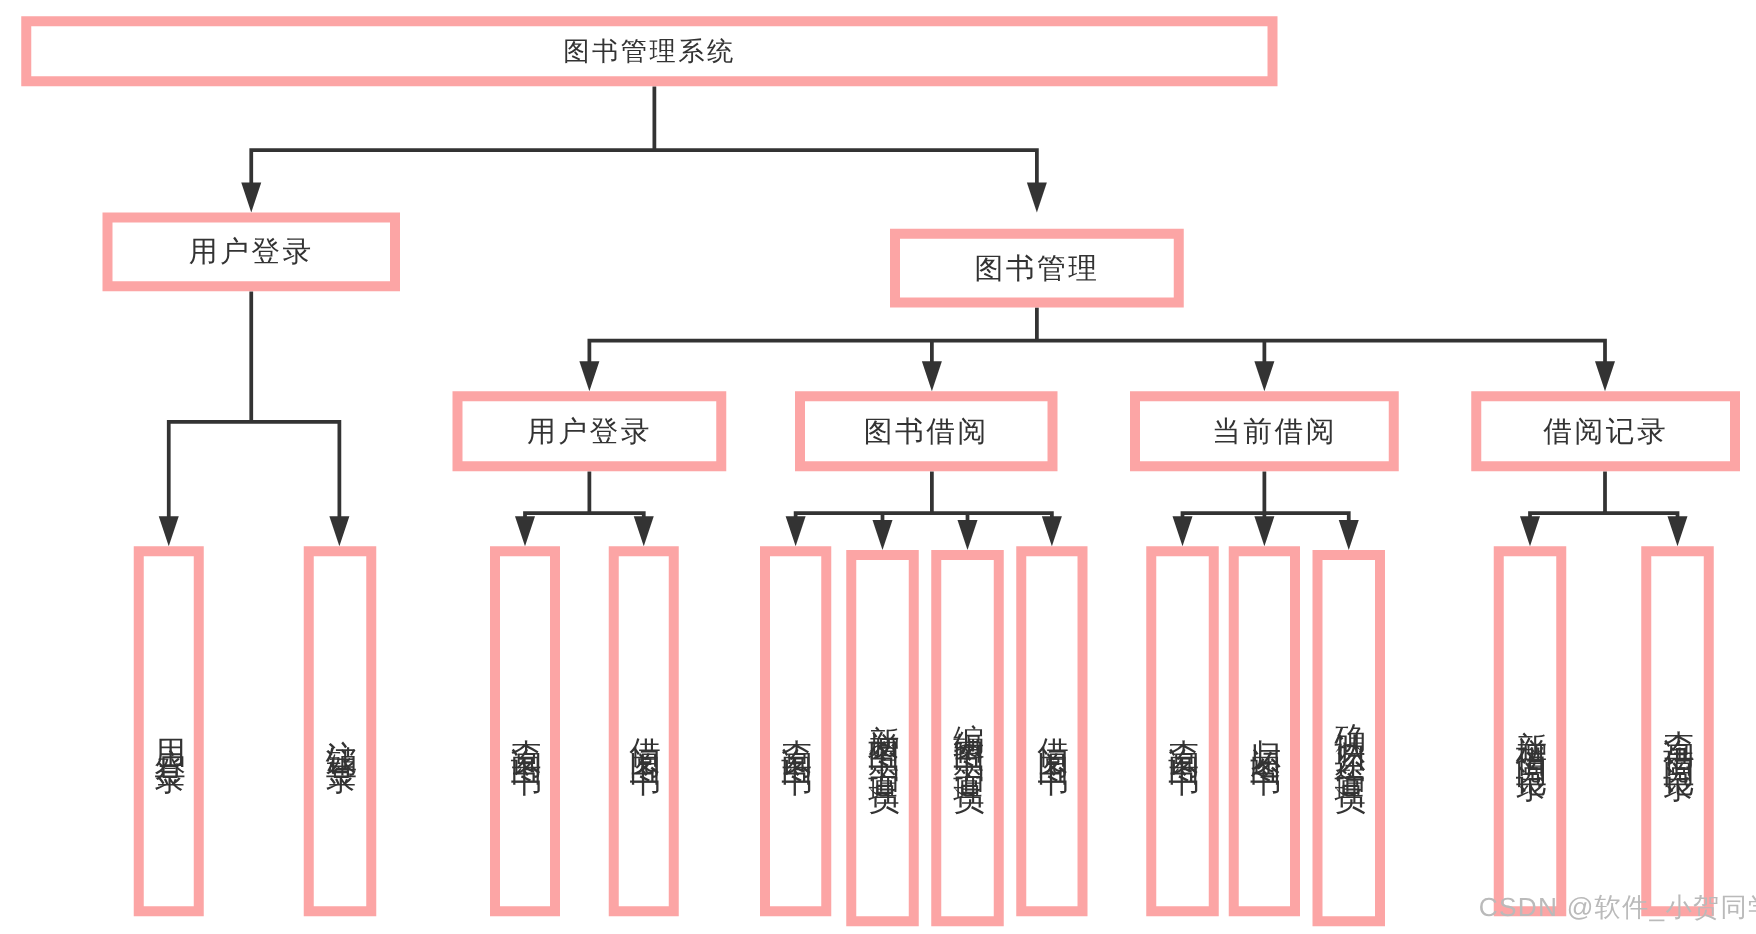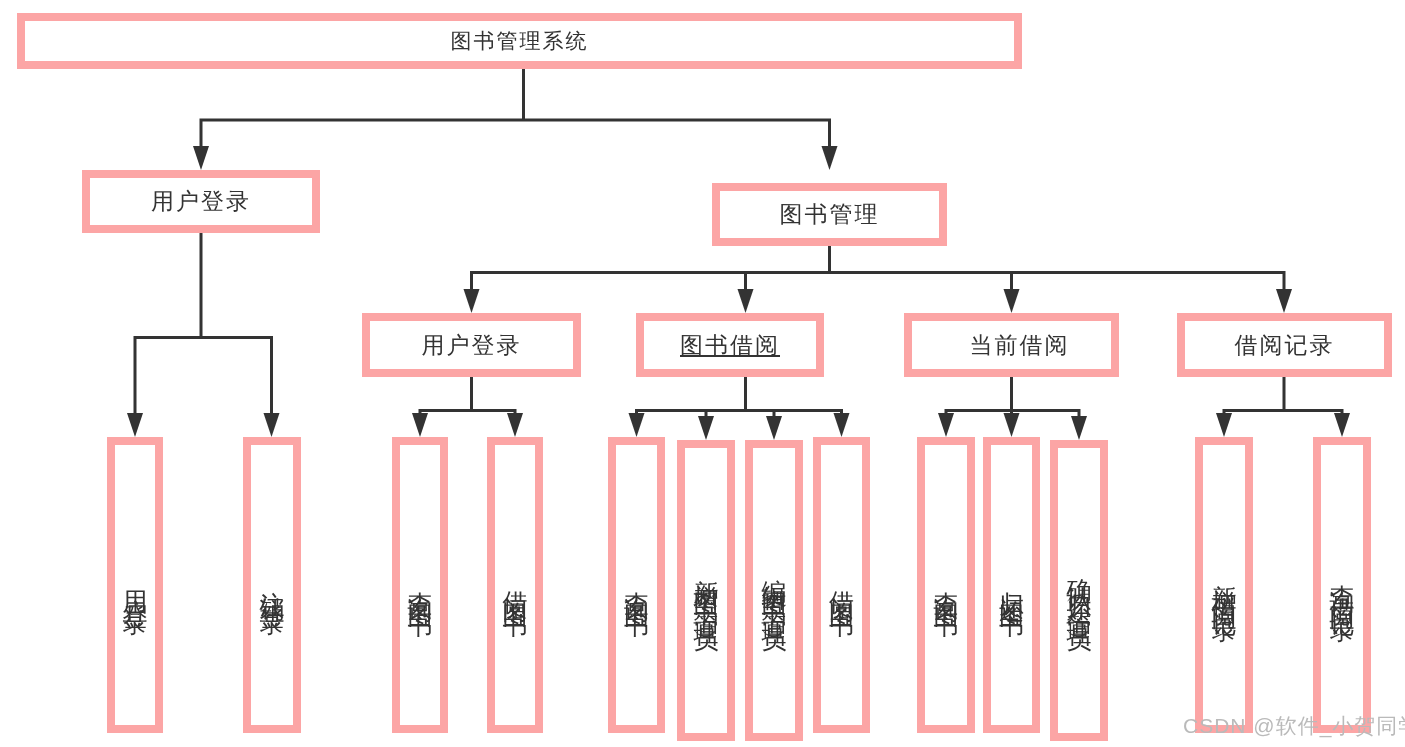--- a/index.html
+++ b/index.html
@@ -69,21 +69,21 @@
   <div class="node h" style="left:82px;top:170px;width:238px;height:63px;">
     <span>用户登录</span>
   </div>
   <div class="node h" style="left:712px;top:183px;width:235px;height:63px;">
     <span>图书管理</span>
   </div>
 
   <div class="node h" style="left:362px;top:313px;width:219px;height:64px;">
     <span>用户登录</span>
   </div>
-  <div class="node h" style="left:636px;top:313px;width:188px;height:64px;text-decoration:underline;">
+  <div class="node h" style="left:636px;top:313px;width:210px;height:64px;">
     <span>图书借阅</span>
   </div>
   <div class="node h" style="left:904px;top:313px;width:215px;height:64px;padding-left:16px;">
     <span>当前借阅</span>
   </div>
   <div class="node h" style="left:1177px;top:313px;width:215px;height:64px;">
     <span>借阅记录</span>
   </div>
 
   <div class="node v" style="left:107px;top:437px;width:56px;height:296px;">

